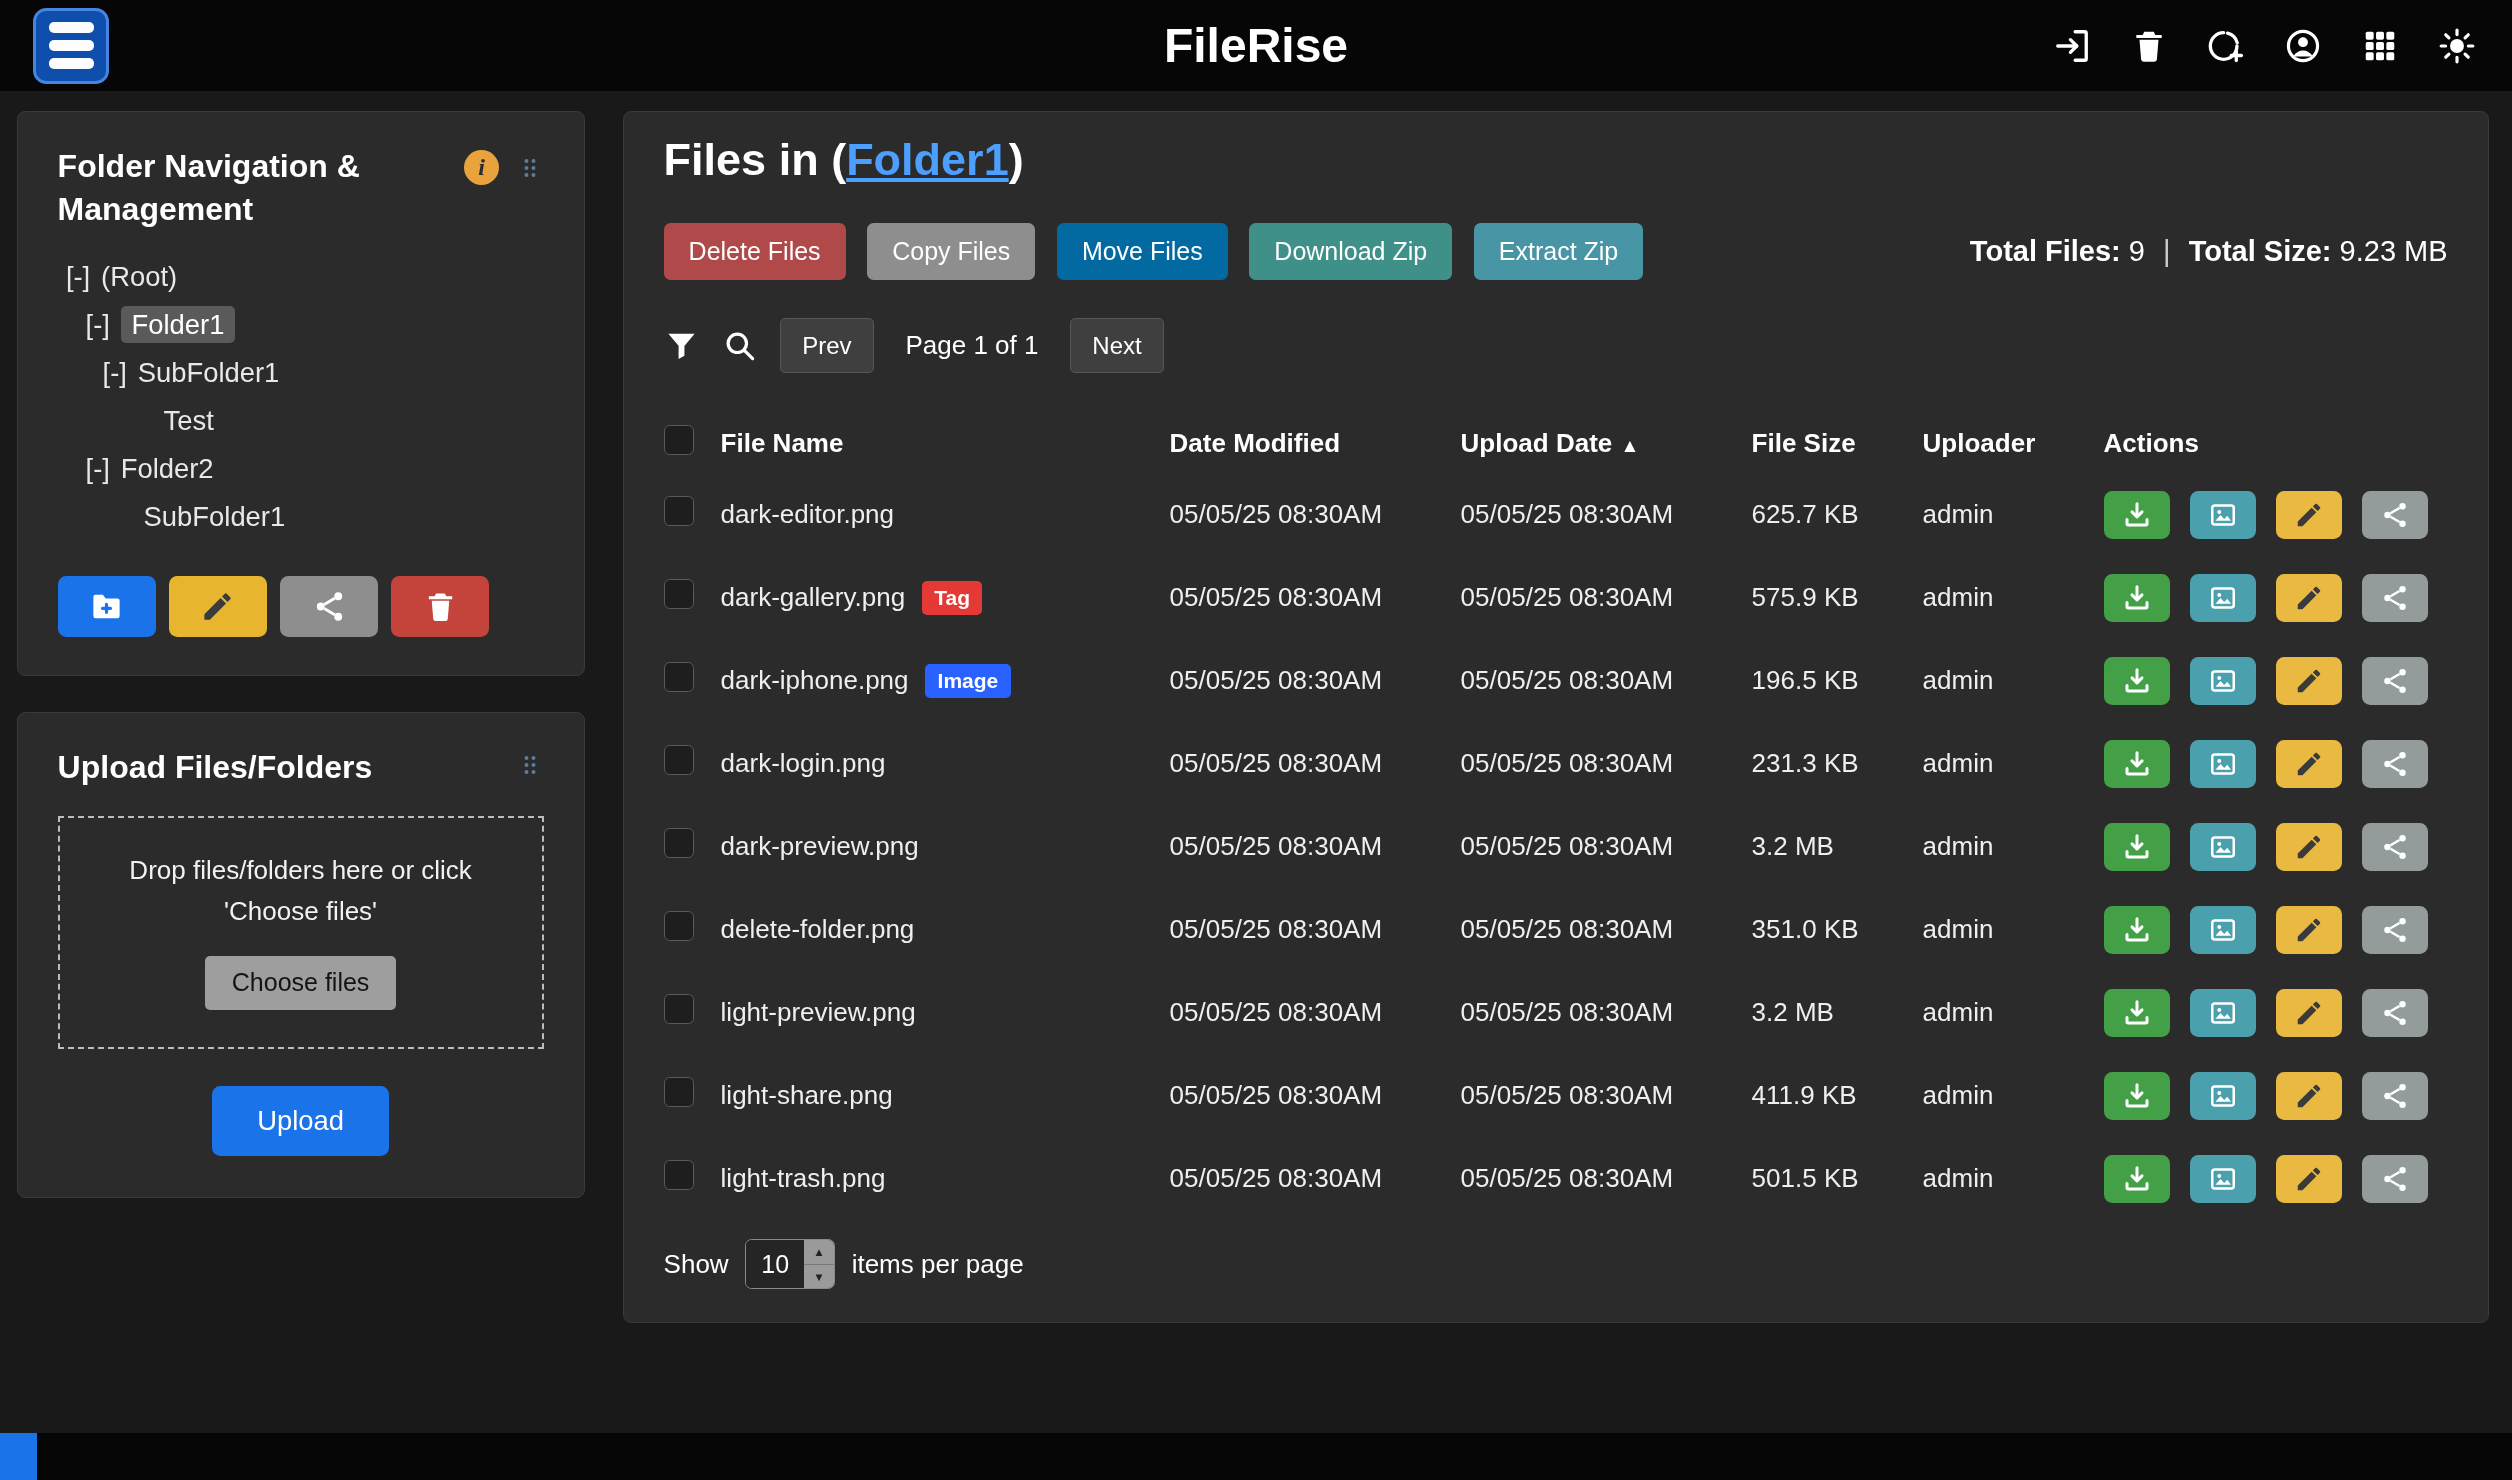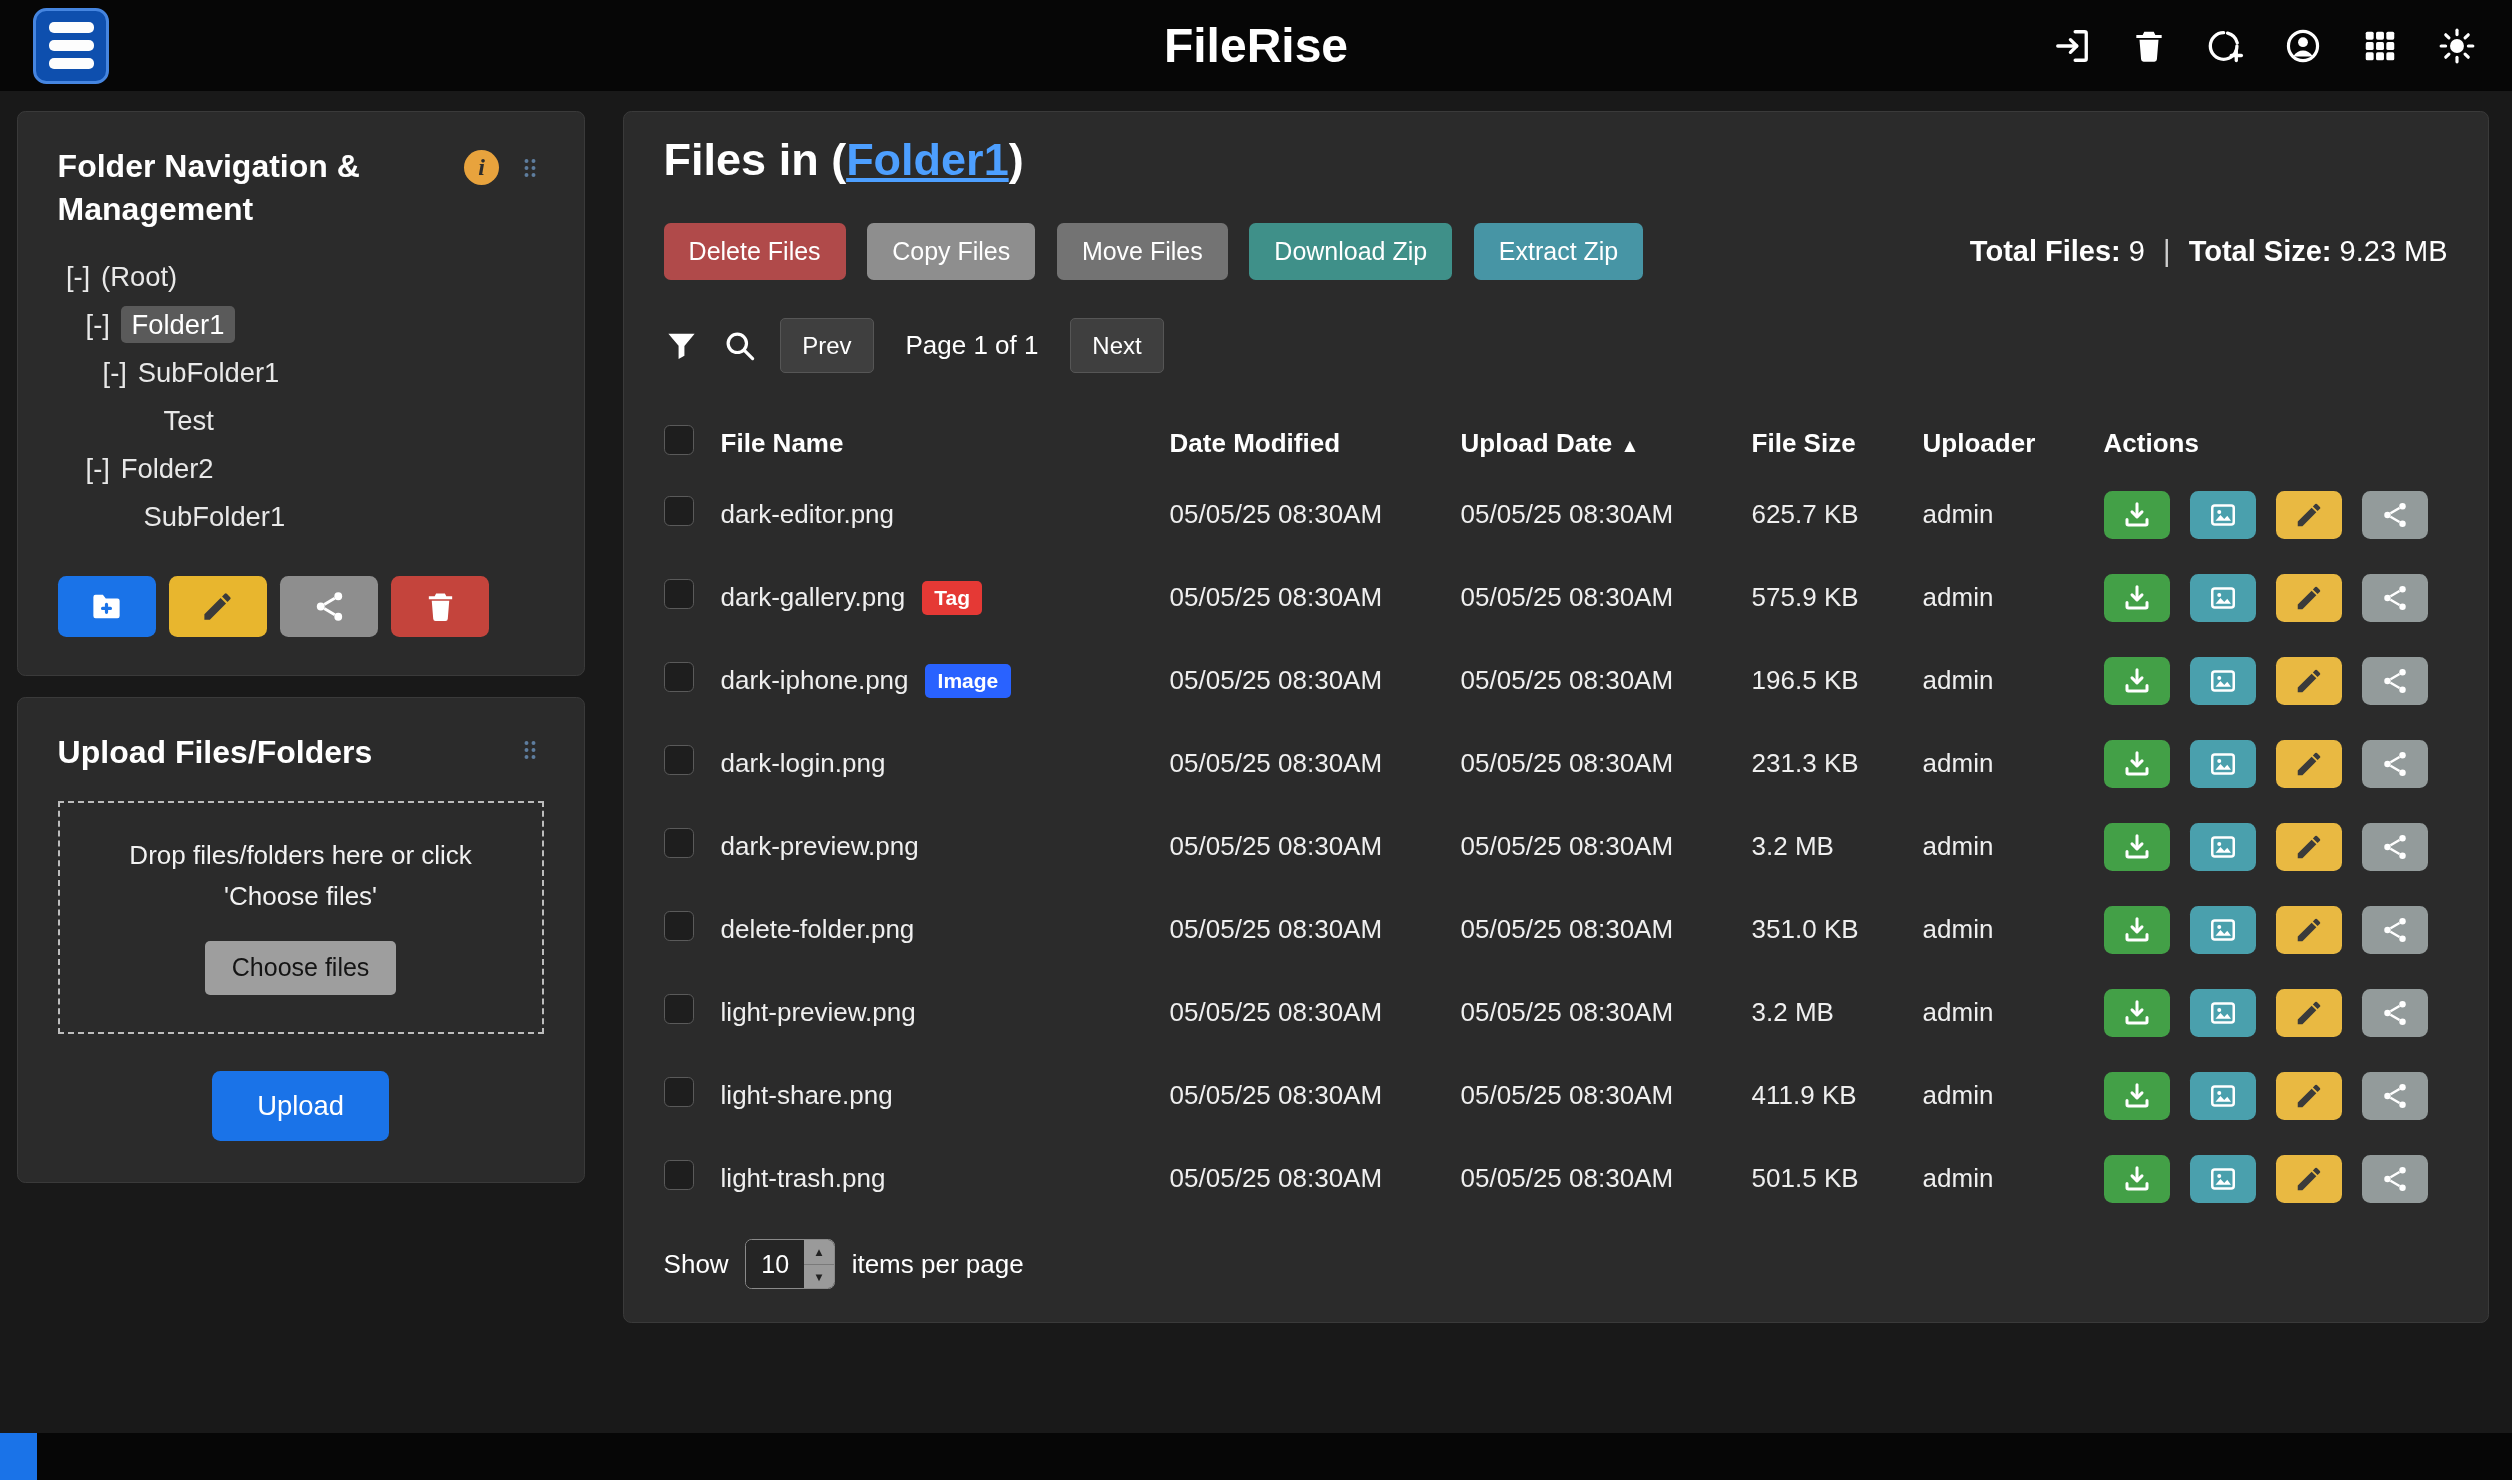--- a/index.html
+++ b/index.html
@@ -17,21 +17,21 @@
   .logo{width:76px;height:76px;border:3.3px solid #4585e0;background:#0e4fae;border-radius:13.3px;
         display:flex;flex-direction:column;justify-content:center;gap:7.5px;padding:0 12.5px;cursor:pointer;flex:none;}
   .logo .bar{height:10.8px;background:#fdfdfd;border-radius:5px;}
   .app-title{position:absolute;left:50%;transform:translateX(-50%);font-size:48px;font-weight:700;color:#fff;}
   .header-icons{margin-left:auto;display:flex;align-items:center;gap:32px;}
   .hicon{background:none;border:none;color:#fff;width:45px;height:45px;display:flex;align-items:center;justify-content:center;cursor:pointer;padding:0;}
   .hicon svg{width:38px;height:38px;}
 
   
   .layout{display:flex;align-items:flex-start;gap:38px;padding:20px 28px 0 16.6px;}
-  aside{width:568px;flex:none;display:flex;flex-direction:column;gap:21px;}
+  aside{width:568px;flex:none;display:flex;flex-direction:column;gap:36px;}
   .card{background:#2b2b2b;border:0.8px solid #3a3a3a;border-radius:8.3px;padding:33px 40px 38px;}
   .card-head{display:flex;align-items:flex-start;}
   .card-title{font-size:32px;font-weight:700;color:#fff;line-height:1.35;max-width:399px;}
   .head-icons{margin-left:auto;display:flex;align-items:center;gap:16.6px;padding-top:5px;}
   .info-badge{width:35px;height:35px;border-radius:50%;background:var(--info-orange);color:#2b2b2b;
               font-weight:700;font-size:24px;font-style:italic;display:flex;align-items:center;justify-content:center;
               cursor:pointer;font-family:"Liberation Serif",serif;flex:none;}
   .drag-handle{color:#5e7d9e;cursor:grab;display:flex;}
   .drag-handle svg{width:28px;height:28px;}
 
@@ -288,21 +288,21 @@
       <button class="upload-btn">Upload</button>
     </section>
   </aside>
 
   <main class="card main-card">
     <h2 class="files-title"><span>Files in (</span><a style="text-decoration:underline">Folder1</a><span>)</span></h2>
 
     <div class="toolbar-row">
       <button class="tb-btn" style="background-color: rgb(176, 74, 74);">Delete Files</button>
       <button class="tb-btn" style="background-color: rgb(142, 142, 142);">Copy Files</button>
-      <button class="tb-btn" style="background-color: #737373;">Move Files</button>
+      <button class="tb-btn" style="background-color: #0369a1;">Move Files</button>
       <button class="tb-btn" style="background-color: rgb(63, 144, 137);">Download Zip</button>
       <button class="tb-btn" style="background-color: rgb(71, 149, 165);">Extract Zip</button>
       <div class="totals">
         <b>Total Files:</b>
         <span>9</span>
         <span class="sep">|</span>
         <b>Total Size:</b>
         <span>9.23 MB</span>
       </div>
     </div>

